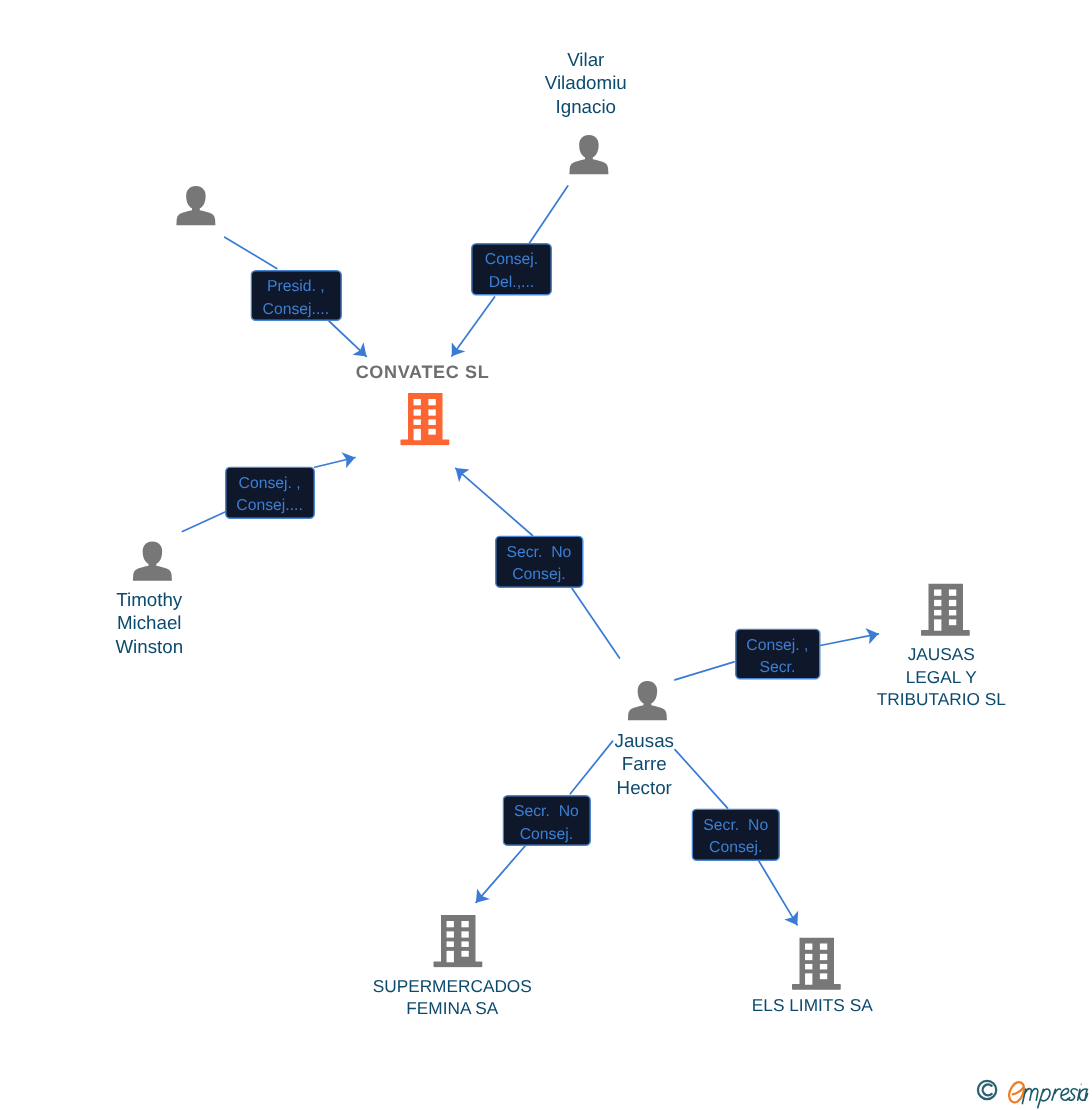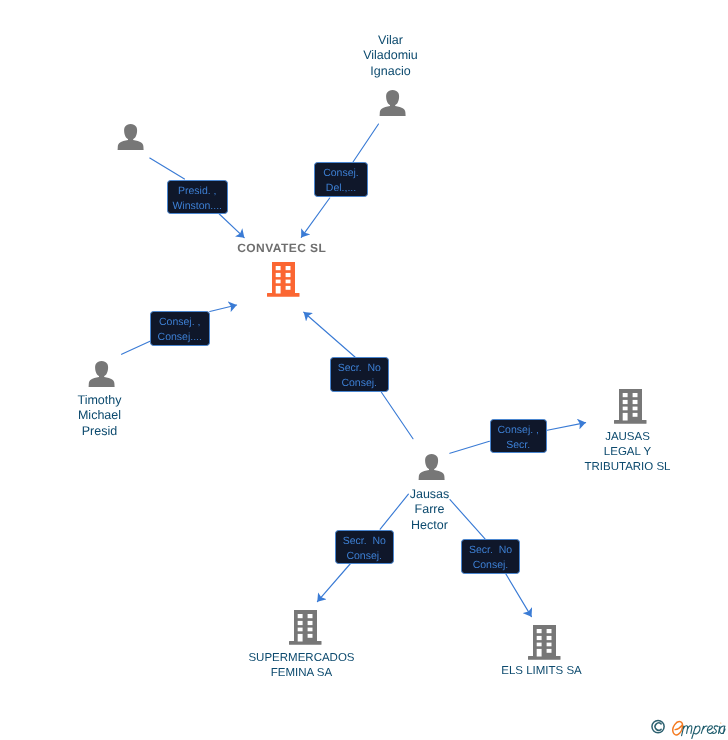--- a/index.html
+++ b/index.html
@@ -71,21 +71,21 @@
 </svg>
 <div class="nlabel" style="left:331px;top:33px;width:119px;">Vilar
 Viladomiu
 Ignacio</div>
 
 <svg class="icon" style="left:88px;top:360px;width:27px;height:28px" viewBox="0 0 27 28">
   <path d="M13.6 1.0 C16.0 1.0 17.9 1.9 19.0 3.6 C19.8 4.7 20.1 6.0 20.1 7.6 C20.1 10.2 19.5 12.4 18.5 13.9 C17.8 15.0 16.9 15.7 16.2 15.9 L16.2 17.1 C19.4 17.7 22.6 18.6 24.1 19.5 C25.6 20.4 26.3 21.7 26.4 23.4 L26.6 27.1 L0.6 27.1 L0.8 23.4 C0.9 21.7 1.6 20.4 3.1 19.5 C4.6 18.6 7.8 17.7 11.0 17.1 L11.0 15.9 C10.3 15.7 9.4 15.0 8.7 13.9 C7.7 12.4 7.1 10.2 7.1 7.6 C7.1 6.0 7.4 4.7 8.2 3.6 C9.3 1.9 11.2 1.0 13.6 1.0 Z" fill="#777777"></path>
 </svg>
 <div class="nlabel" style="left:40px;top:393px;width:119px;">Timothy
 Michael
-Presid</div>
+Winston</div>
 
 <svg class="icon" style="left:418px;top:453px;width:27px;height:28px" viewBox="0 0 27 28">
   <path d="M13.6 1.0 C16.0 1.0 17.9 1.9 19.0 3.6 C19.8 4.7 20.1 6.0 20.1 7.6 C20.1 10.2 19.5 12.4 18.5 13.9 C17.8 15.0 16.9 15.7 16.2 15.9 L16.2 17.1 C19.4 17.7 22.6 18.6 24.1 19.5 C25.6 20.4 26.3 21.7 26.4 23.4 L26.6 27.1 L0.6 27.1 L0.8 23.4 C0.9 21.7 1.6 20.4 3.1 19.5 C4.6 18.6 7.8 17.7 11.0 17.1 L11.0 15.9 C10.3 15.7 9.4 15.0 8.7 13.9 C7.7 12.4 7.1 10.2 7.1 7.6 C7.1 6.0 7.4 4.7 8.2 3.6 C9.3 1.9 11.2 1.0 13.6 1.0 Z" fill="#777777"></path>
 </svg>
 <div class="nlabel" style="left:370px;top:487px;width:119px;">Jausas
 Farre
 Hector</div>
 
 <div class="nlabel bold" style="left:222px;top:241px;width:119px;">CONVATEC SL</div>
 <svg class="icon" style="left:266px;top:262px;width:34.5px;height:35px" viewBox="0 0 34.5 35">
@@ -156,21 +156,21 @@
     <rect x="19.6" y="10.9" width="4.9" height="4.2"></rect>
     <rect x="9.7" y="17.6" width="4.9" height="3.7"></rect>
     <rect x="19.6" y="17.6" width="4.9" height="3.7"></rect>
     <rect x="9.7" y="23.9" width="4.9" height="7.6"></rect>
     <rect x="19.6" y="23.9" width="4.9" height="3.9"></rect>
   </g>
 </svg>
 <div class="nlabel co" style="left:482px;top:664px;width:119px;">ELS LIMITS SA</div>
 
 <div class="ebox" style="left:167px;top:180px;width:60.5px;height:34px">Presid. ,
-Winston....</div>
+Consej....</div>
 <div class="ebox" style="left:314px;top:162px;width:54px;height:34.8px">Consej.
 Del.,...</div>
 <div class="ebox" style="left:150px;top:311px;width:59.5px;height:34.6px">Consej. ,
 Consej....</div>
 <div class="ebox" style="left:330px;top:357px;width:58.5px;height:34.6px">Secr.  No
 Consej.</div>
 <div class="ebox" style="left:489.5px;top:419.4px;width:56.5px;height:34.4px">Consej. ,
 Secr.</div>
 <div class="ebox" style="left:334.5px;top:529.6px;width:58.5px;height:34px">Secr.  No
 Consej.</div>

